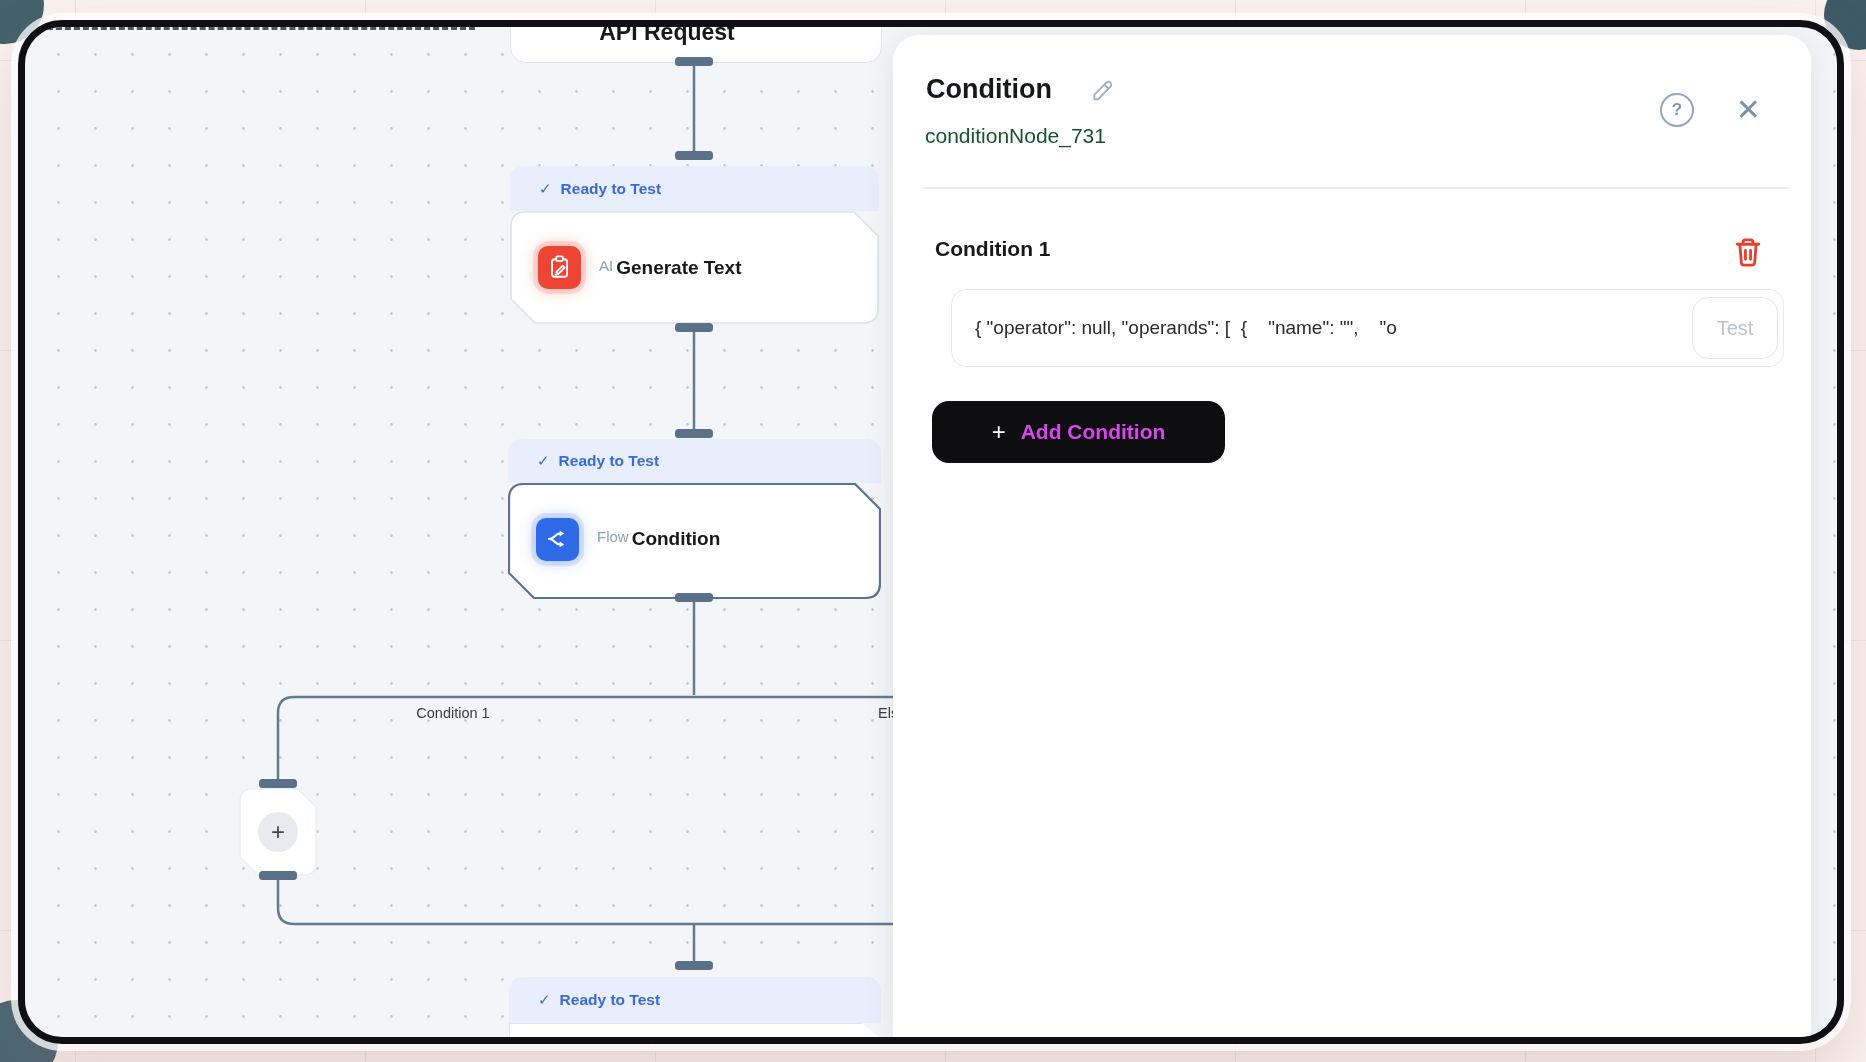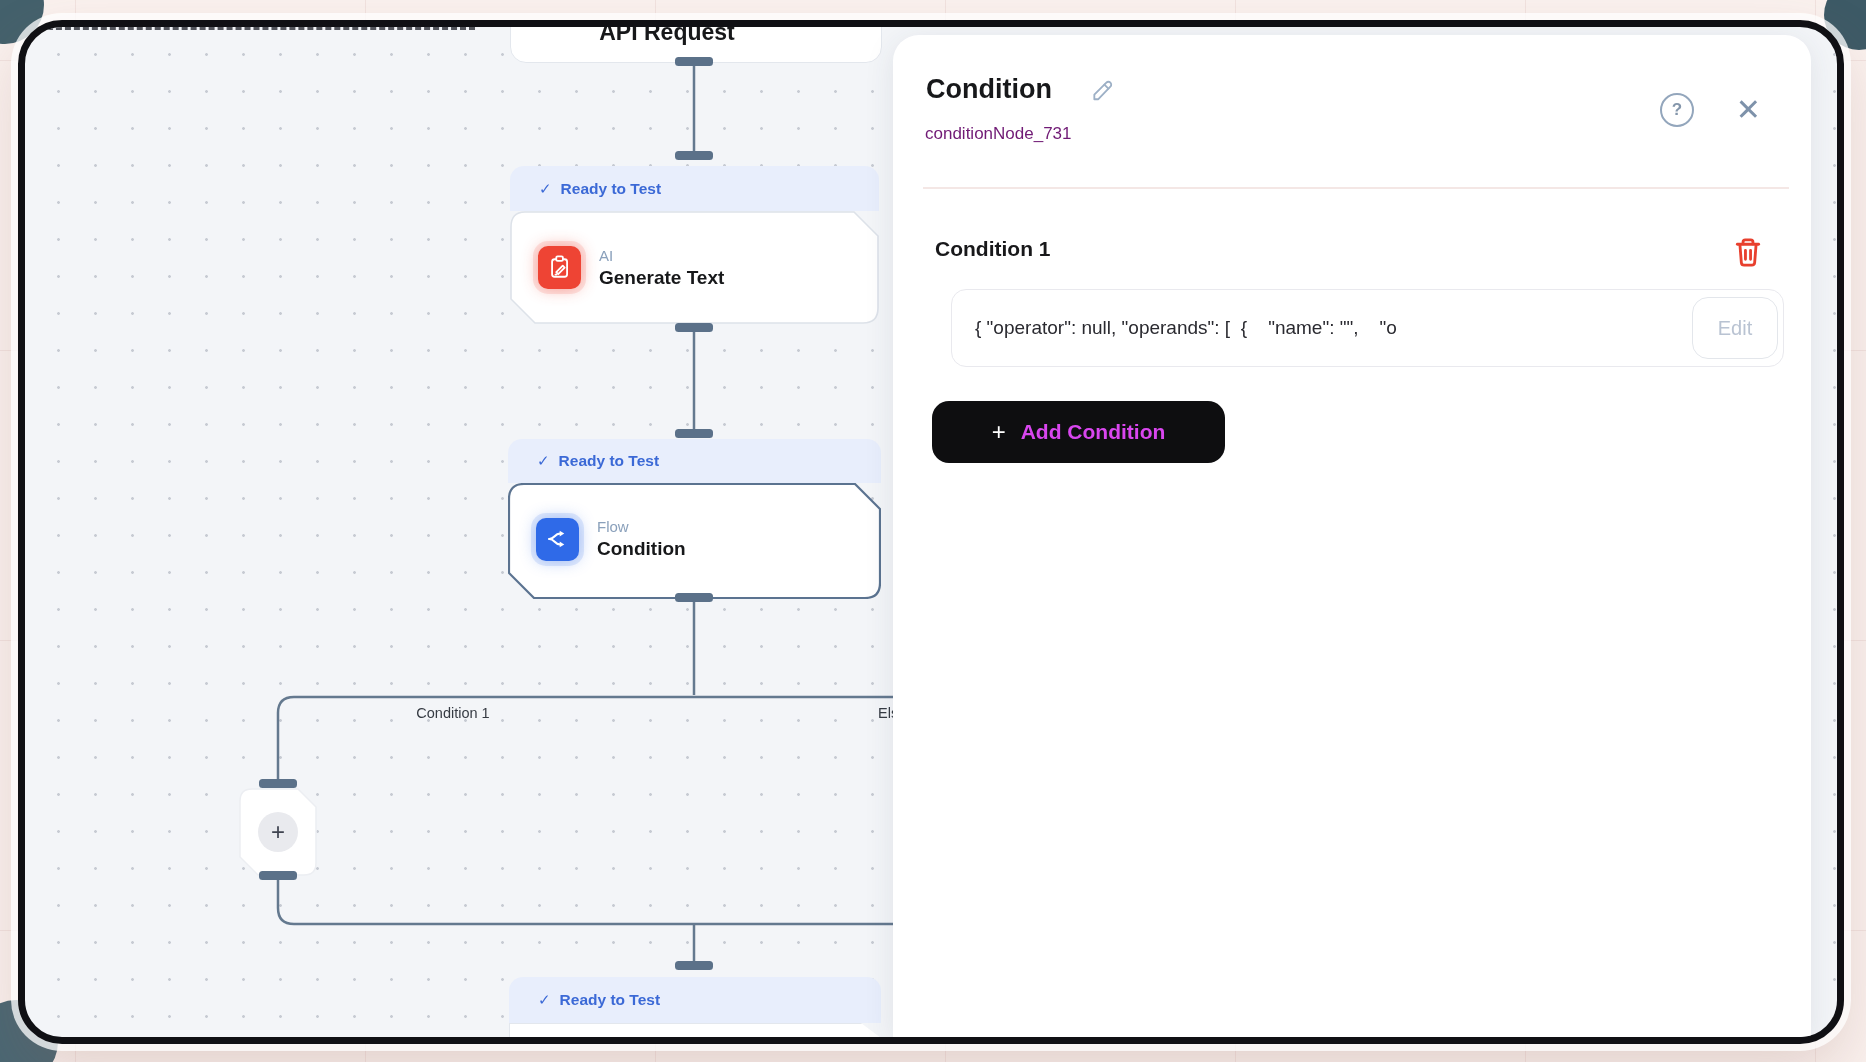--- a/index.html
+++ b/index.html
@@ -31,21 +31,21 @@
   .badge{height:45px;background:#e8eefc;border-radius:14px 14px 0 0;display:flex;
     align-items:center;padding-left:29px;gap:9px;color:#3b69d6;font-size:15.5px;font-weight:700;}
   .badge .chk{font-size:15px;font-weight:400;}
   .node-body{position:relative;background:transparent;}
   .node-body .shape{position:absolute;inset:0;}
   .node-content{position:relative;height:100%;display:flex;align-items:center;
     padding-left:28px;gap:18px;z-index:2;}
   .node-icon{width:43px;height:43px;border-radius:10px;display:flex;align-items:center;justify-content:center;flex:0 0 auto;}
   .node-icon.red{background:#ee4434;box-shadow:0 0 0 5px rgba(238,68,52,0.13),0 0 16px rgba(238,68,52,0.45);}
   .node-icon.blue{background:#2f6ae8;box-shadow:0 0 0 5px rgba(47,106,232,0.13),0 0 16px rgba(47,106,232,0.40);}
-  .node-texts{display:flex;flex-direction:column;gap:3px;}
+  .node-texts{display:flex;flex-direction:row;gap:3px;}
   .node-cat{font-size:15px;color:#8aa0bb;font-weight:500;}
   .node-title{font-size:19px;color:#17181a;font-weight:700;}
 
   .api-node{position:absolute;left:485px;top:-50px;width:370px;height:84px;background:#fff;
     border:1.5px solid #e3e7ed;border-radius:16px;z-index:3;}
   .api-node span{position:absolute;left:0;right:58px;bottom:16px;text-align:center;
     font-size:23px;font-weight:700;color:#17181a;}
 
   .plus-node{position:absolute;left:214px;top:761px;width:78px;height:88px;z-index:3;}
   .plus-node .shape{position:absolute;inset:0;}
@@ -60,21 +60,21 @@
 
   
   .panel{position:absolute;left:868px;top:8px;width:918px;bottom:0;background:#fff;
     border-radius:26px 26px 0 0;z-index:10;box-shadow:0 6px 30px rgba(50,60,80,0.10);}
   .panel-title{position:absolute;left:33px;top:39px;font-size:27px;font-weight:700;color:#17181a;}
   .title-pencil{position:absolute;left:197px;top:42px;width:26px;height:26px;cursor:pointer;}
   .panel-icons{position:absolute;top:58px;right:50px;display:flex;gap:42px;align-items:center;}
   .help-btn{width:30px;height:30px;border:2px solid #93a6bc;border-radius:50%;display:flex;
     align-items:center;justify-content:center;font-size:17px;font-weight:700;color:#8496ab;cursor:pointer;}
   .close-btn{font-size:30px;color:#7e92aa;line-height:30px;cursor:pointer;font-weight:400;}
-  .panel-subtitle{position:absolute;left:32px;top:89px;font-size:17px;color:#701a75;}
+  .panel-subtitle{position:absolute;left:32px;top:89px;font-size:21px;color:#14532d;}
   .panel-divider{position:absolute;left:30px;right:22px;top:152px;border-top:2px solid #f4e7e5;}
   .cond-heading{position:absolute;left:42px;top:202px;font-size:21px;font-weight:700;color:#18181a;}
   .trash-btn{position:absolute;right:46px;top:200px;width:34px;height:34px;cursor:pointer;}
   .expr-field{position:absolute;left:58px;right:27px;top:254px;height:76px;background:#fff;
     border:1.5px solid #e9e9ee;border-radius:15px;overflow:hidden;}
   .expr-text{position:absolute;left:23px;top:0;bottom:0;right:90px;display:flex;align-items:center;
     font-size:19px;color:#2a2a30;white-space:pre;overflow:hidden;}
   .edit-btn{position:absolute;right:5px;top:7px;bottom:7px;width:84px;background:#fff;
     border:1.5px solid #e3e6eb;border-radius:16px;display:flex;align-items:center;justify-content:center;
     font-size:20px;font-weight:500;color:#b9c3d2;cursor:pointer;}
@@ -217,21 +217,21 @@
       <svg width="34" height="34" viewBox="0 0 24 24" fill="none" stroke="#e8402e" stroke-width="2" stroke-linecap="round" stroke-linejoin="round">
         <path d="M4.5 6.5 H19.5"></path>
         <path d="M8.5 6.3 V5 a1.6 1.6 0 0 1 1.6 -1.6 h3.8 A1.6 1.6 0 0 1 15.5 5 v1.3"></path>
         <path d="M6.3 6.8 l1 12.7 a2 2 0 0 0 2 1.8 h5.4 a2 2 0 0 0 2 -1.8 l1 -12.7"></path>
         <path d="M10.2 10.8 v6.4 M13.8 10.8 v6.4"></path>
       </svg>
     </div>
 
     <div class="expr-field">
       <span class="expr-text">{ "operator": null, "operands": [  {    "name": "",    "o</span>
-      <div class="edit-btn">Edit</div>
+      <div class="edit-btn">Test</div>
     </div>
 
     <div class="add-btn">
       <span class="plus">+</span>
       <span class="lbl">Add Condition</span>
     </div>
   </div>
 </div>
 
 </body></html>

